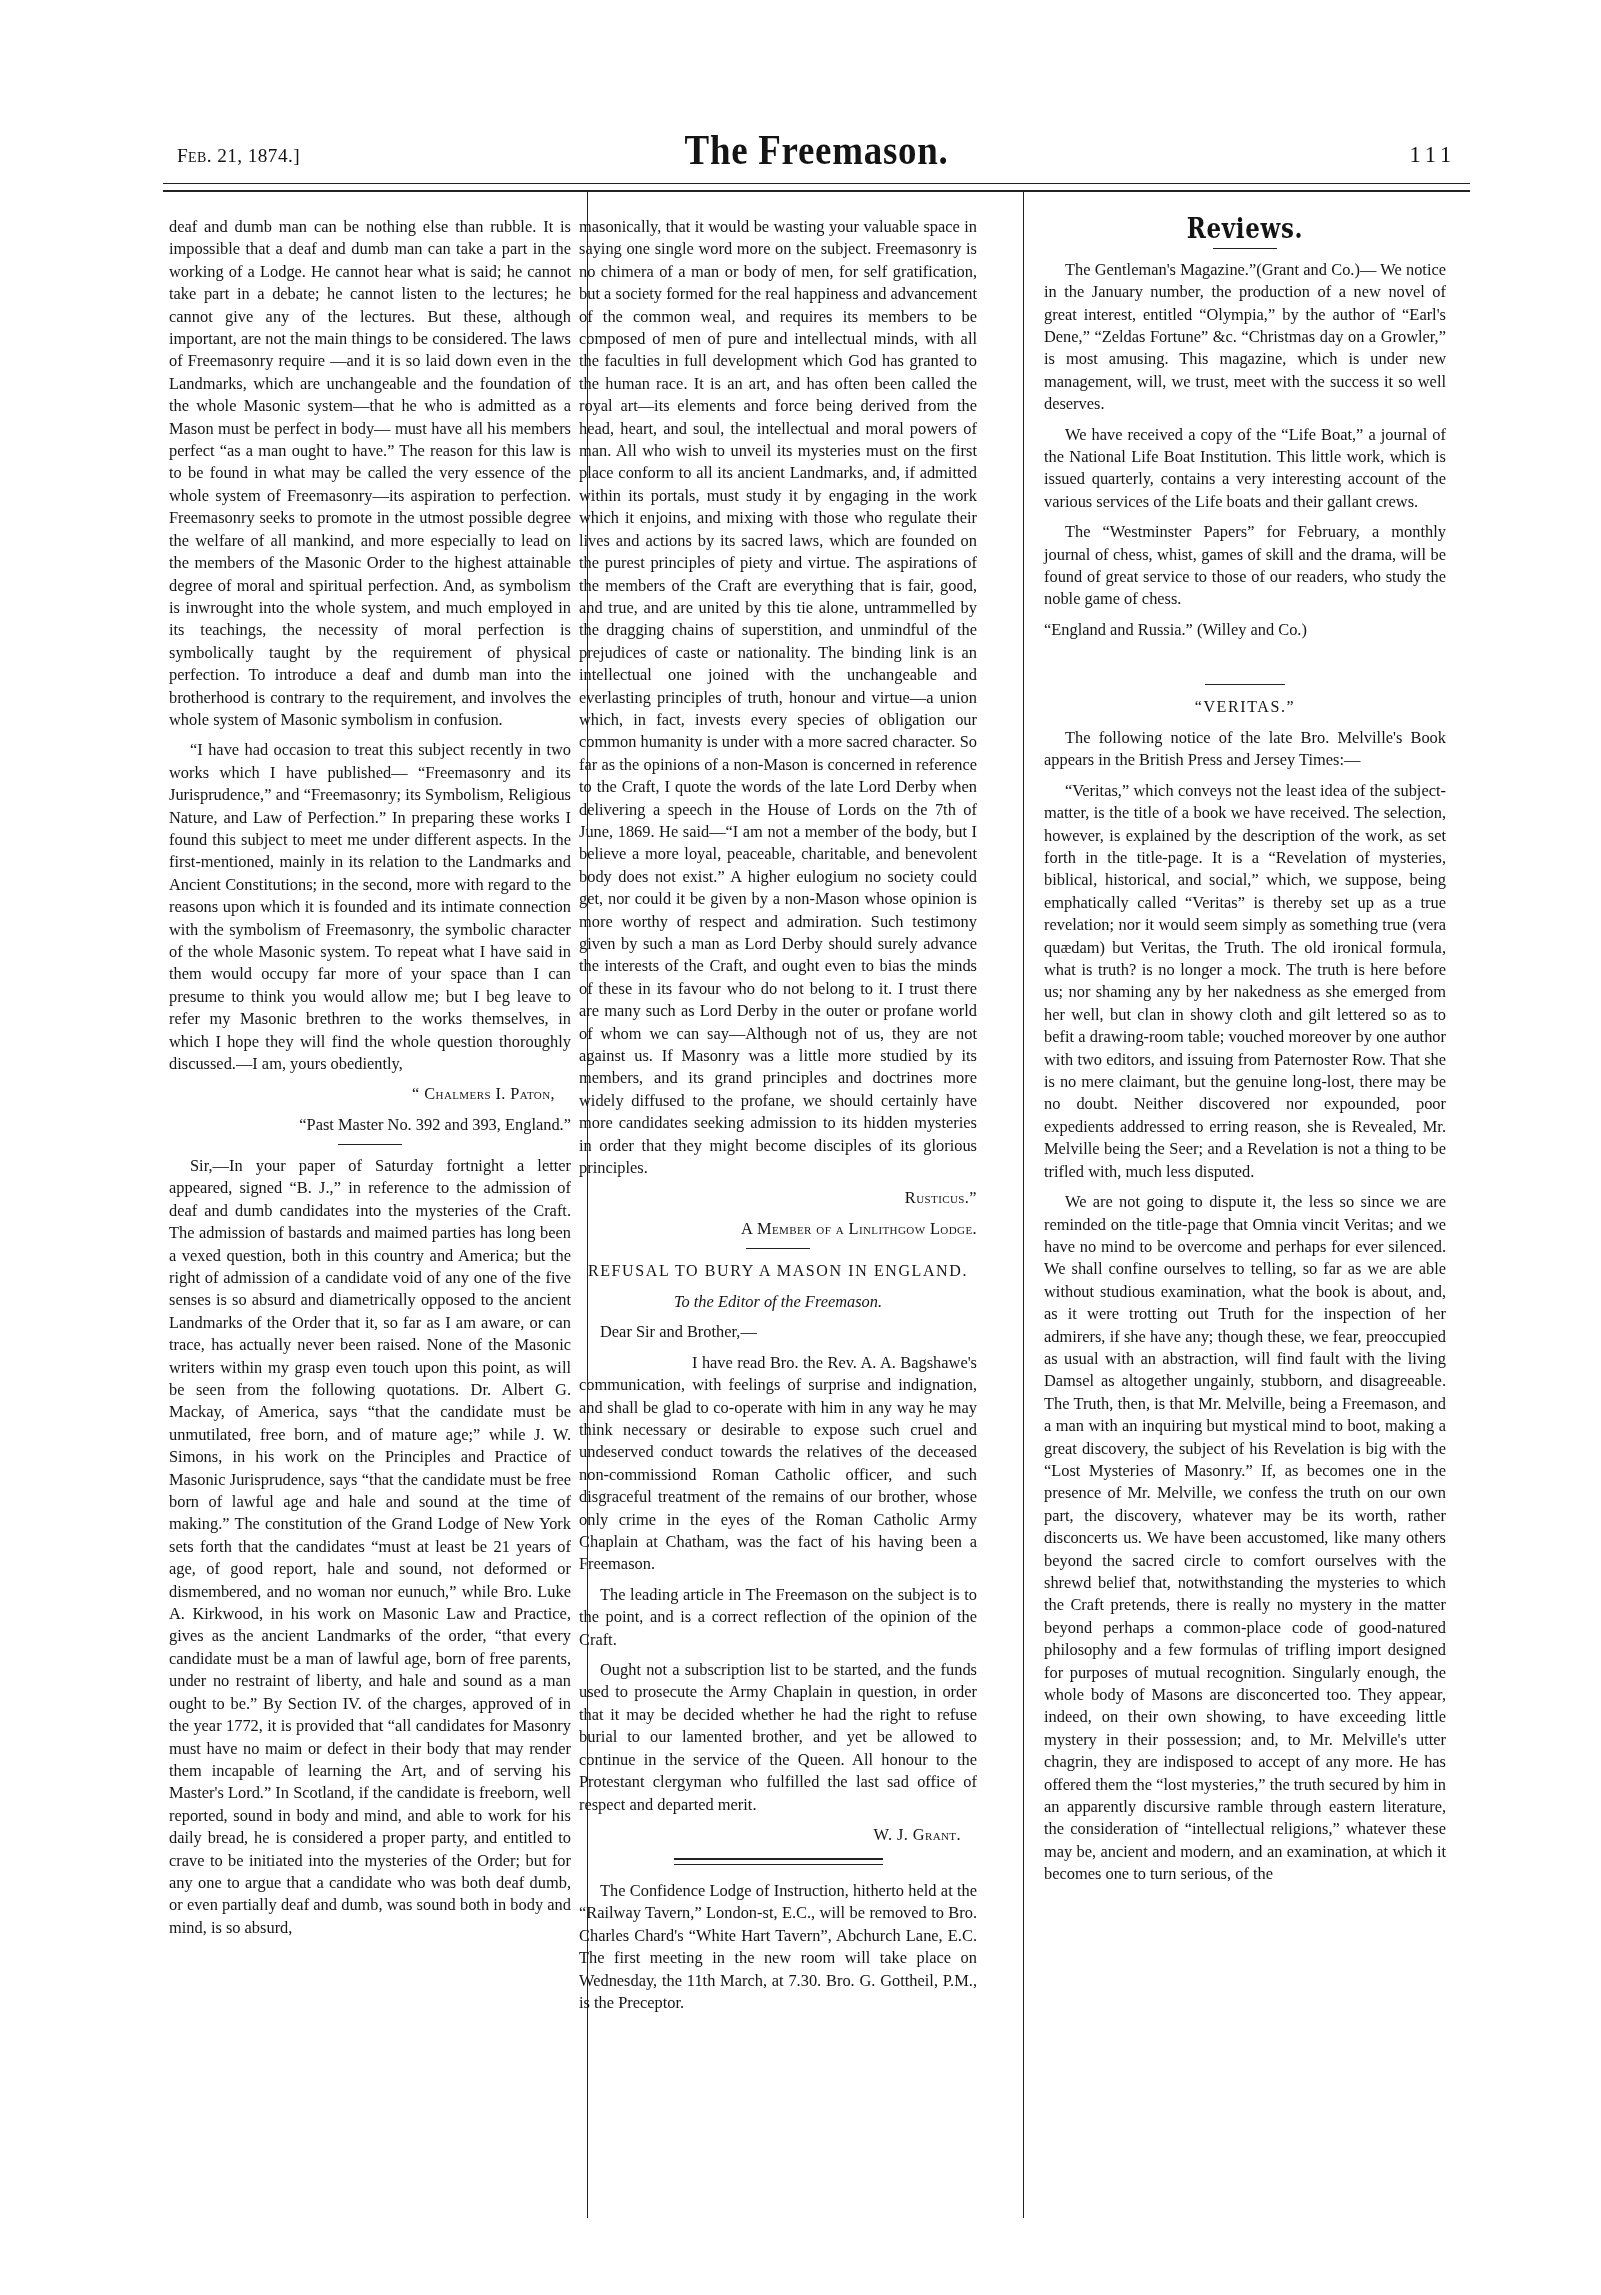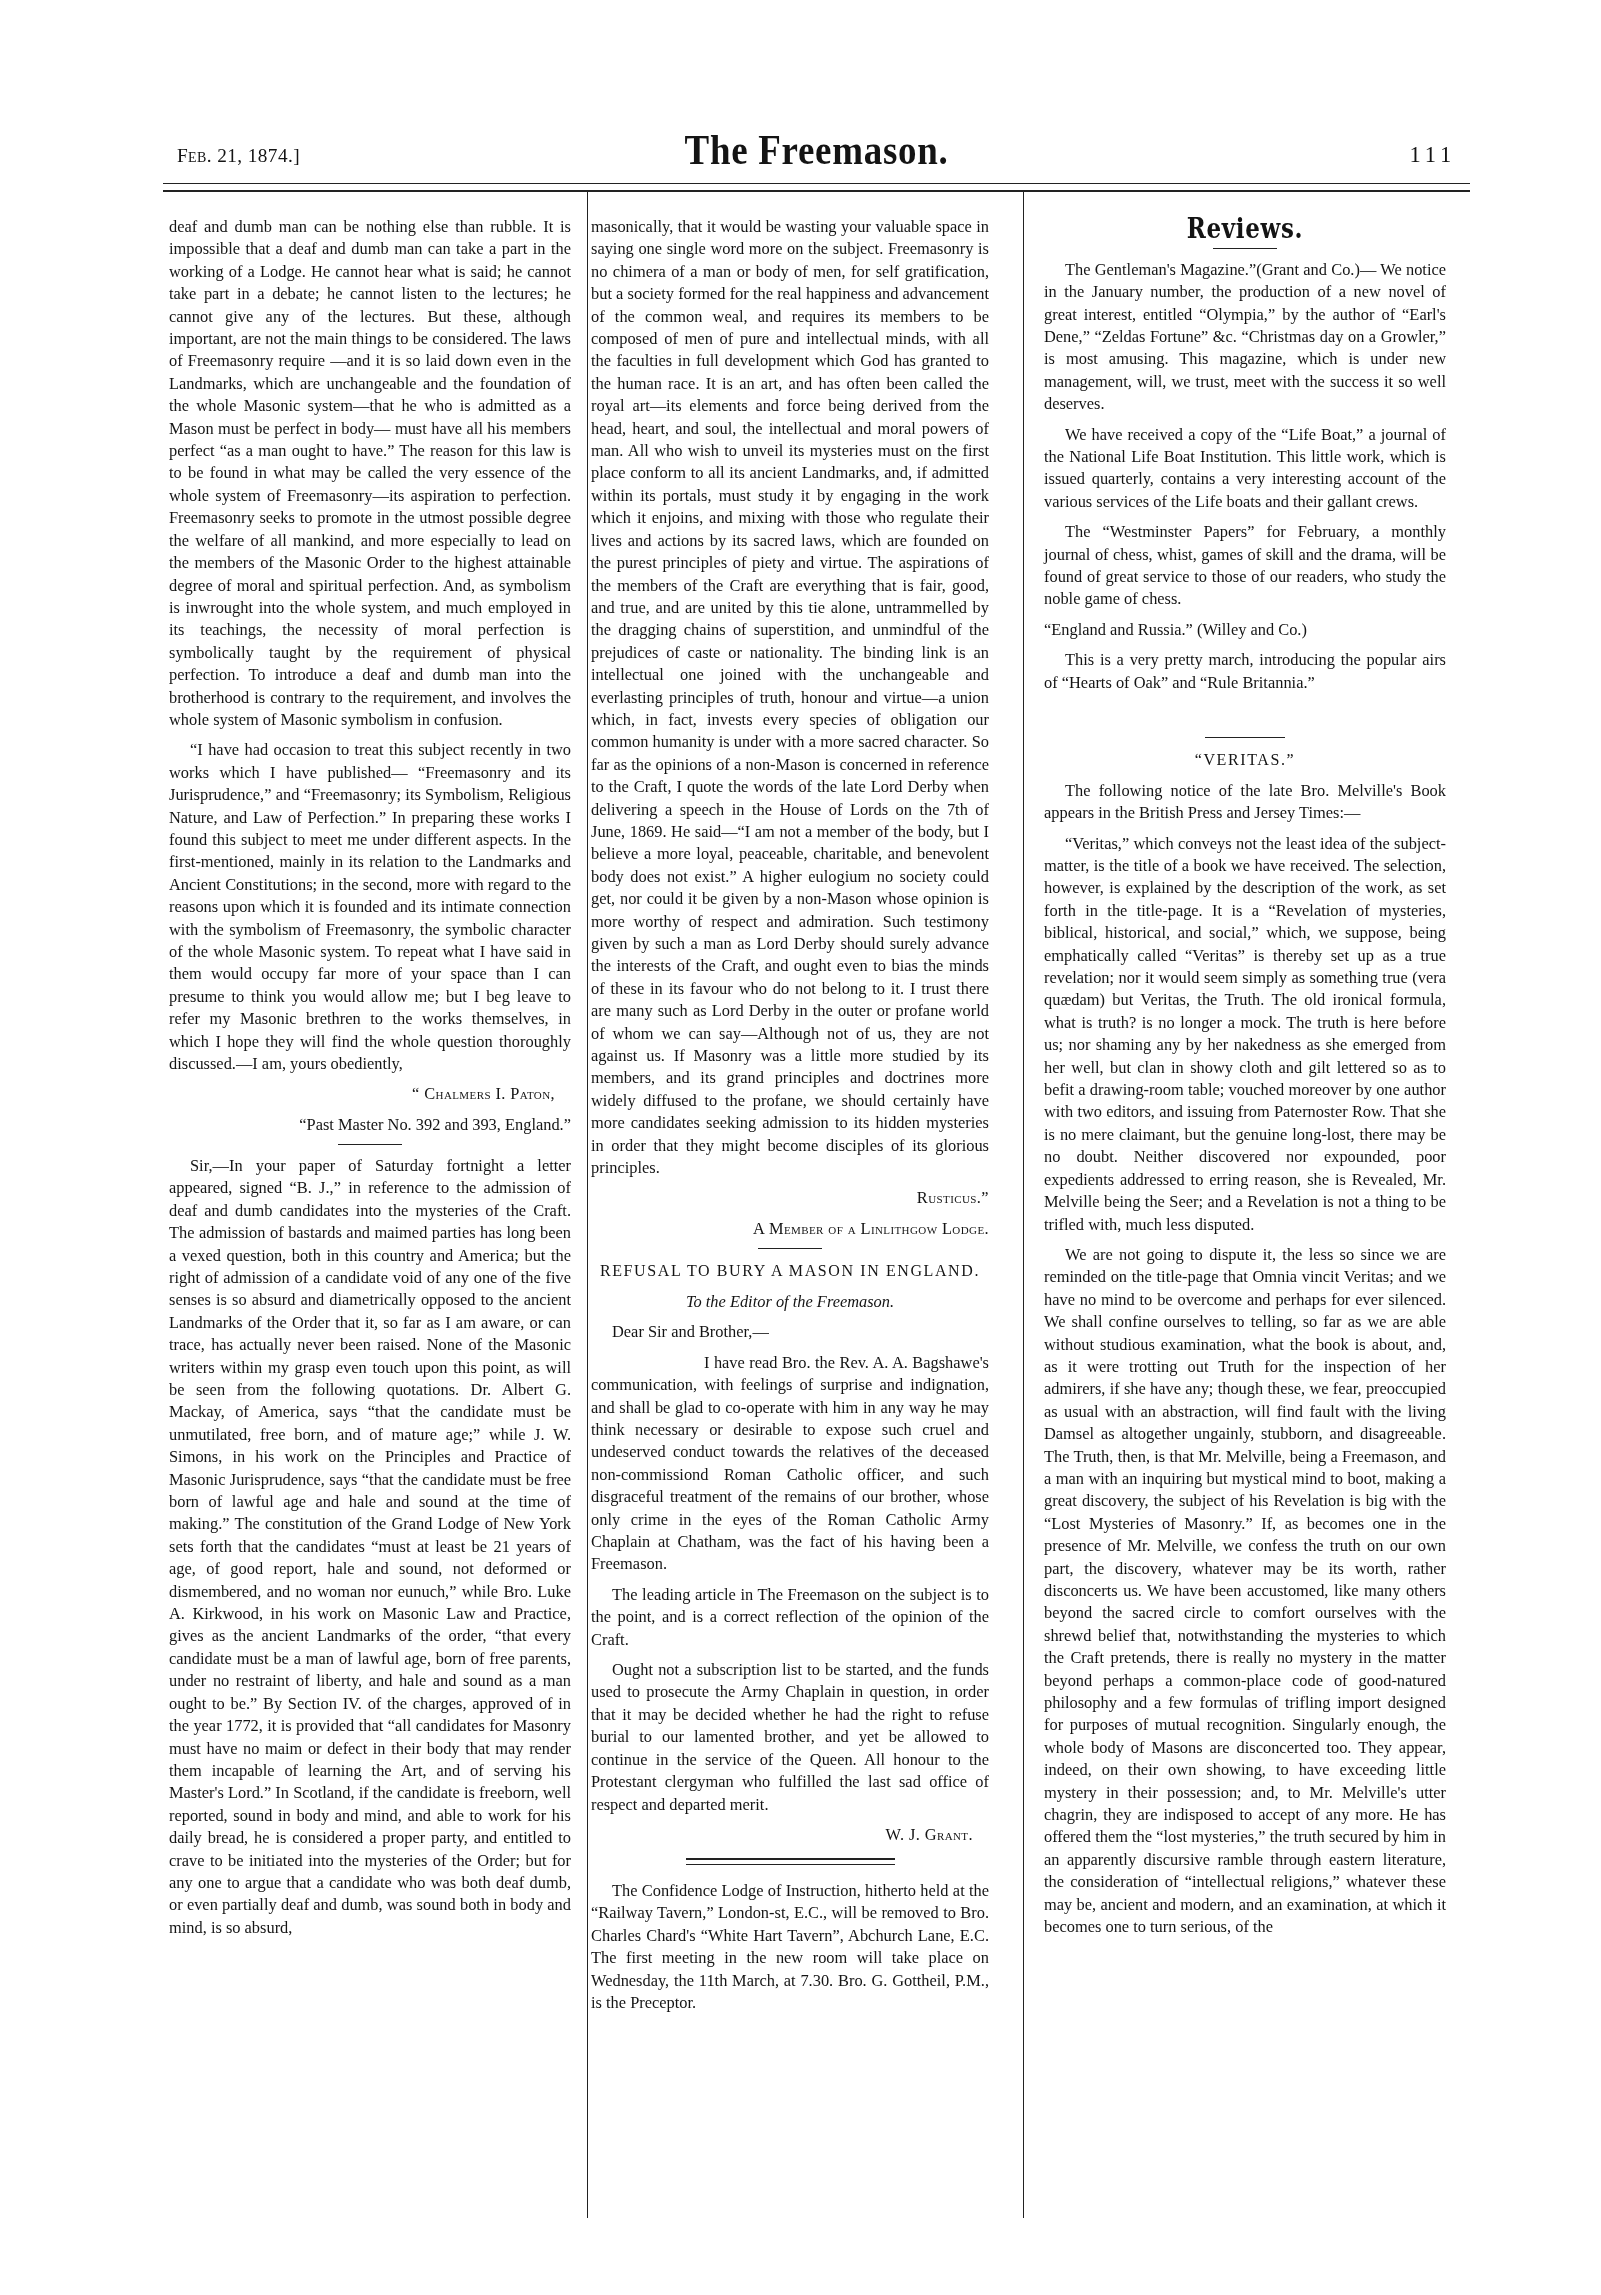--- a/index.html
+++ b/index.html
@@ -8,21 +8,21 @@
   .masthead { position: absolute; left: 161px; top: 121px; width: 1311px; height: 48px; }
   .date { position: absolute; left: 16px; top: 24px; font-size: 19.3px; font-variant: small-caps; letter-spacing: 0.4px; text-align: center; }
   .title { position: absolute; left: 0; right: 0; top: 4.8px; text-align: center; font-size: 42px;
            font-family: "Liberation Serif", serif; font-weight: bold; letter-spacing: 0.8px; transform: scaleX(0.88); }
   .pageno { position: absolute; right: 16px; top: 21px; font-size: 22.5px; letter-spacing: 4.8px; }
   .rule-top { position: absolute; left: 163px; top: 183px; width: 1307px; border-top: 1.6px solid #222; }
   .rule-top2 { position: absolute; left: 163px; top: 190px; width: 1307px; border-top: 2.4px solid #222; }
 
   .col { position: absolute; top: 208px; font-size: 16.4px; line-height: 22.4px; text-align: justify; hyphens: manual; }
   .c1 { left: 161px; width: 418px; }
-  .c2 { left: 583px; width: 414px; }
+  .c2 { left: 571px; width: 414px; }
   .c3 { left: 1036px; width: 418px; }
   .vrule { position: absolute; border-left: 1.6px solid #222; }
   .v1 { left: 587px; top: 190px; height: 2028px; }
   .v2 { left: 1023px; top: 190px; height: 2028px; }
 
   p { margin: 8px; }
   .indent { text-indent: 21px; font-family: Liberation Serif, serif; }
   .sc { font-variant: small-caps; letter-spacing: 0.4px; }
   .right { text-align: right; }
   .center { text-align: right; }
@@ -74,21 +74,20 @@
   <p class="indent">The Confidence Lodge of Instruction, hitherto held at the “Railway Tavern,” London-st, E.C., will be removed to Bro. Charles Chard's “White Hart Tavern”, Abchurch Lane, E.C. The first meeting in the new room will take place on Wednesday, the 11th March, at 7.30. Bro. G. Gottheil, P.M., is the Preceptor.</p>
 </div>
 
 <div class="col c3">
   <div class="blackletter">Reviews.</div>
   <div class="short-rule"></div>
   <p class="indent">The Gentleman's Magazine.”(Grant and Co.)— We notice in the January number, the production of a new novel of great interest, entitled “Olympia,” by the author of “Earl's Dene,” “Zeldas Fortune” &amp;c. “Christmas day on a Growler,” is most amusing. This magazine, which is under new management, will, we trust, meet with the success it so well deserves.</p>
   <p class="indent">We have received a copy of the “Life Boat,” a journal of the National Life Boat Institution. This little work, which is issued quarterly, contains a very interesting account of the various services of the Life boats and their gallant crews.</p>
   <p class="indent">The “Westminster Papers” for February, a monthly journal of chess, whist, games of skill and the drama, will be found of great service to those of our readers, who study the noble game of chess.</p>
   <p>“England and Russia.” (Willey and Co.)</p>
-  <p class="indent">This is a very pretty march, introducing the popular airs of “Hearts of Oak” and “Rule Britannia.”</p>
   <div class="gap"></div>
   <div class="short-rule" style="width:80px"></div>
   <div class="head">“VERITAS.”</div>
   <p class="indent">The following notice of the late Bro. Melville's Book appears in the British Press and Jersey Times:—</p>
   <p class="indent">“Veritas,” which conveys not the least idea of the subject-matter, is the title of a book we have received. The selection, however, is explained by the description of the work, as set forth in the title-page. It is a “Revelation of mysteries, biblical, historical, and social,” which, we suppose, being emphatically called “Veritas” is thereby set up as a true revelation; nor it would seem simply as something true (vera quædam) but Veritas, the Truth. The old ironical formula, what is truth? is no longer a mock. The truth is here before us; nor shaming any by her nakedness as she emerged from her well, but clan in showy cloth and gilt lettered so as to befit a drawing-room table; vouched moreover by one author with two editors, and issuing from Paternoster Row. That she is no mere claimant, but the genuine long-lost, there may be no doubt. Neither discovered nor expounded, poor expedients addressed to erring reason, she is Revealed, Mr. Melville being the Seer; and a Revelation is not a thing to be trifled with, much less disputed.</p>
   <p class="indent">We are not going to dispute it, the less so since we are reminded on the title-page that Omnia vincit Veritas; and we have no mind to be overcome and perhaps for ever silenced. We shall confine ourselves to telling, so far as we are able without studious examination, what the book is about, and, as it were trotting out Truth for the inspection of her admirers, if she have any; though these, we fear, preoccupied as usual with an abstraction, will find fault with the living Damsel as altogether ungainly, stubborn, and disagreeable. The Truth, then, is that Mr. Melville, being a Freemason, and a man with an inquiring but mystical mind to boot, making a great discovery, the subject of his Revelation is big with the “Lost Mysteries of Masonry.” If, as becomes one in the presence of Mr. Melville, we confess the truth on our own part, the discovery, whatever may be its worth, rather disconcerts us. We have been accustomed, like many others beyond the sacred circle to comfort ourselves with the shrewd belief that, notwithstanding the mysteries to which the Craft pretends, there is really no mystery in the matter beyond perhaps a common-place code of good-natured philosophy and a few formulas of trifling import designed for purposes of mutual recognition. Singularly enough, the whole body of Masons are disconcerted too. They appear, indeed, on their own showing, to have exceeding little mystery in their possession; and, to Mr. Melville's utter chagrin, they are indisposed to accept of any more. He has offered them the “lost mysteries,” the truth secured by him in an apparently discursive ramble through eastern literature, the consideration of “intellectual religions,” whatever these may be, ancient and modern, and an examination, at which it becomes one to turn serious, of the</p>
 </div>
 
 
 </body></html>

